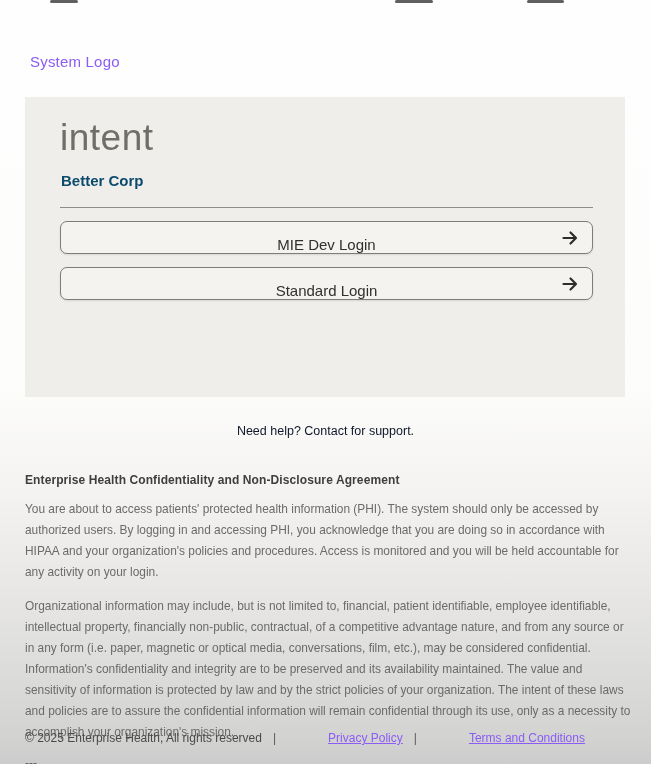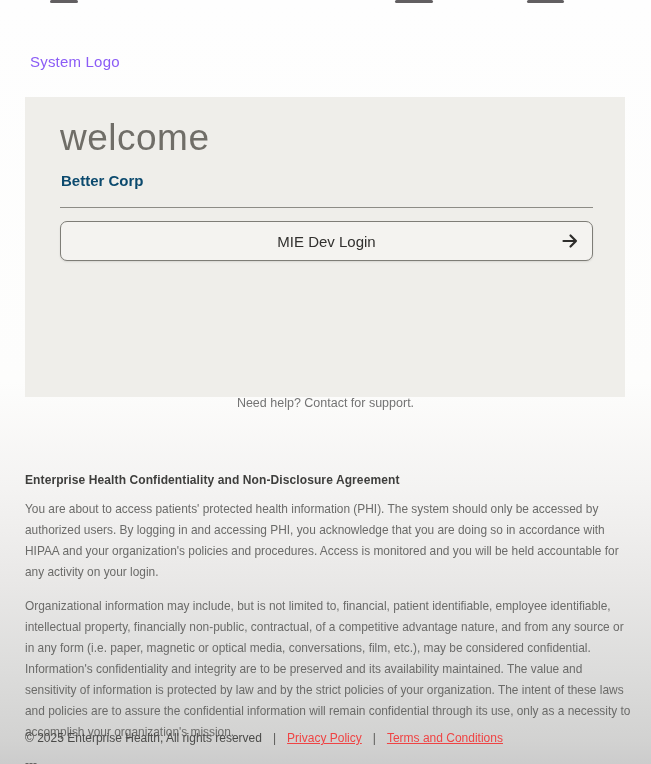--- a/index.html
+++ b/index.html
@@ -40,42 +40,42 @@
     position: absolute; left: 36px; top: 75px;
     font-size: 15px; font-weight: bold; color: #0c4a6e;
   }
   .rule {
     position: absolute; left: 35px; top: 110px;
     width: 533px; height: 0;
     border-top: 1px solid #8d8c86;
   }
   .login-btn {
     position: absolute; left: 35px;
-    width: 533px; height: 40px;
+    width: 533px; height: 33px;
     background: #f4f3f0;
     border: 1.5px solid #7e7d77;
     border-radius: 7px;
     box-shadow: 0 1px 2px rgba(0,0,0,0.10);
-    display: flex; align-items: center; justify-content: center;
+    display: flex; align-items: flex-end; justify-content: center;
     cursor: pointer;
     font-family: inherit;
   }
   .btn-1 { top: 124px; }
   .btn-2 { top: 170px; }
   .login-btn .label { font-size: 15px; color: #31302e; }
   .login-btn .arrow {
     position: absolute; right: 13px; top: 50%;
     transform: translateY(-50%);
     width: 18px; height: 18px; display: block;
   }
 
   .help {
-    position: absolute; left: 0; top: 396px;
+    position: absolute; left: 0; top: 424px;
     width: 651px; text-align: center;
-    font-size: 12.5px; color: #737373;
+    font-size: 12.5px; color: #0f172a;
   }
 
   .agreement {
     position: absolute; left: 25px; top: 473px;
     width: 607px; color: #6b6b69;
   }
   .agreement h2 {
     font-size: 12px; font-weight: bold; color: #3e3e3c;
     margin-bottom: 12px; letter-spacing: 0.1px;
   }
@@ -87,43 +87,49 @@
     display: block; margin-top: 1px;
     font-size: 12px; color: #5e5e5c;
   }
 
   .footer {
     position: absolute; left: 25px; top: 731px;
     font-size: 12px; color: #4a4a48;
     display: flex; align-items: flex-start;
   }
   .footer .pipe { margin: 0 11px; color: #5a5a58; }
-  .footer a { color: #ef4444; text-decoration: underline; cursor: pointer; }
+  .footer a { color: #8b5cf6; text-decoration: underline; cursor: pointer; margin-left: 41px; }
 </style>
 </head>
 <body>
 
 <div class="top-mark tm1"></div>
 <div class="top-mark tm2"></div>
 <div class="top-mark tm3"></div>
 
 <div class="logo">System Logo</div>
 
 <div class="panel">
-  <div class="welcome">welcome</div>
+  <div class="welcome">intent</div>
   <div class="company">Better Corp</div>
   <div class="rule"></div>
 
   <button class="login-btn btn-1">
     <span class="label">MIE Dev Login</span>
     <svg class="arrow" viewBox="0 0 18 18" fill="none">
       <path d="M2.5 9 H15 M9.5 3.5 L15 9 L9.5 14.5" stroke="#2e2d2b" stroke-width="2.2" stroke-linecap="round" stroke-linejoin="round"></path>
     </svg>
   </button>
 
+  <button class="login-btn btn-2">
+    <span class="label">Standard Login</span>
+    <svg class="arrow" viewBox="0 0 18 18" fill="none">
+      <path d="M2.5 9 H15 M9.5 3.5 L15 9 L9.5 14.5" stroke="#2e2d2b" stroke-width="2.2" stroke-linecap="round" stroke-linejoin="round"></path>
+    </svg>
+  </button>
 </div>
 
 <div class="help">Need help? Contact for support.</div>
 
 <div class="agreement">
   <h2>Enterprise Health Confidentiality and Non-Disclosure Agreement</h2>
   <p>You are about to access patients' protected health information (PHI). The system should only be accessed by authorized users. By logging in and accessing PHI, you acknowledge that you are doing so in accordance with HIPAA and your organization's policies and procedures. Access is monitored and you will be held accountable for any activity on your login.</p>
   <p>Organizational information may include, but is not limited to, financial, patient identifiable, employee identifiable, intellectual property, financially non-public, contractual, of a competitive advantage nature, and from any source or in any form (i.e. paper, magnetic or optical media, conversations, film, etc.), may be considered confidential. Information's confidentiality and integrity are to be preserved and its availability maintained. The value and sensitivity of information is protected by law and by the strict policies of your organization. The intent of these laws and policies are to assure the confidential information will remain confidential through its use, only as a necessity to accomplish your organization's mission.</p>
   <span class="dashes">---</span>
 </div>

